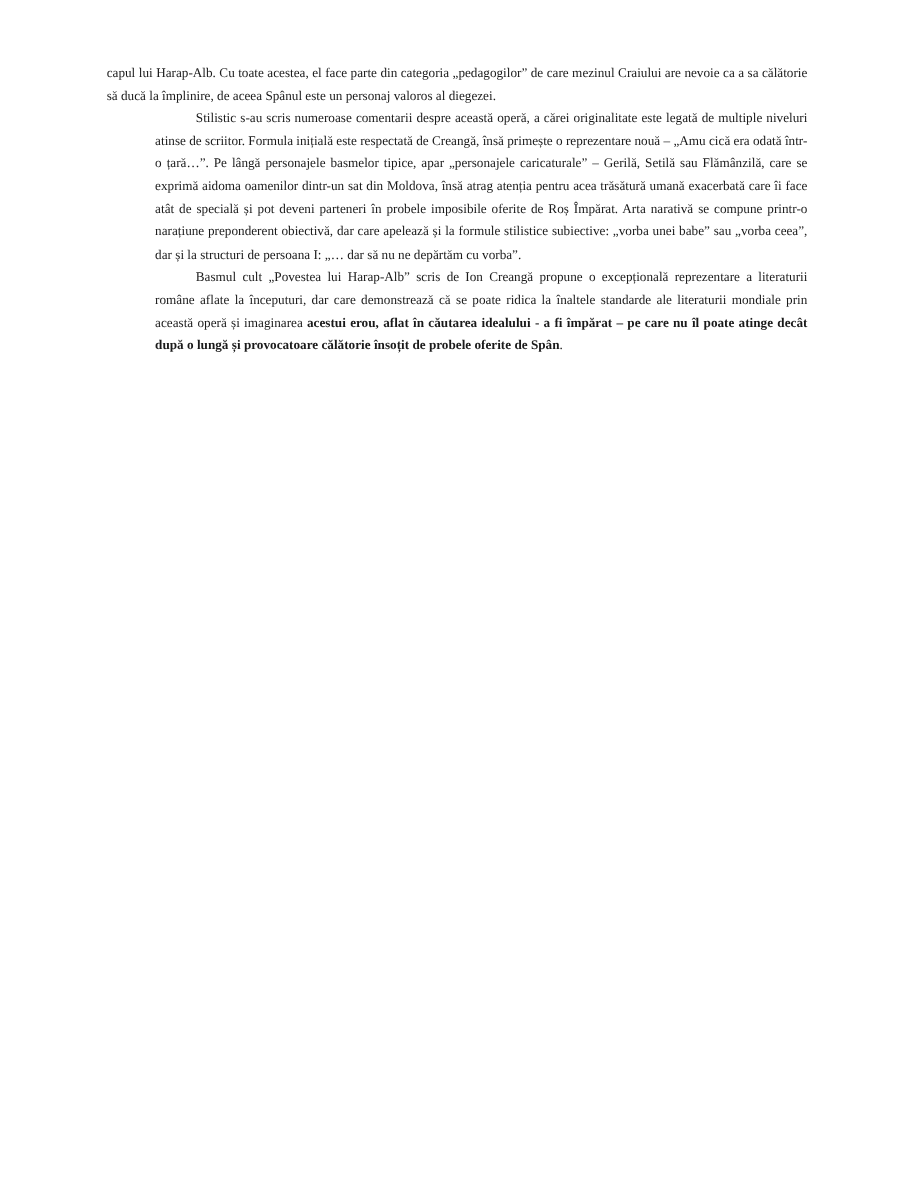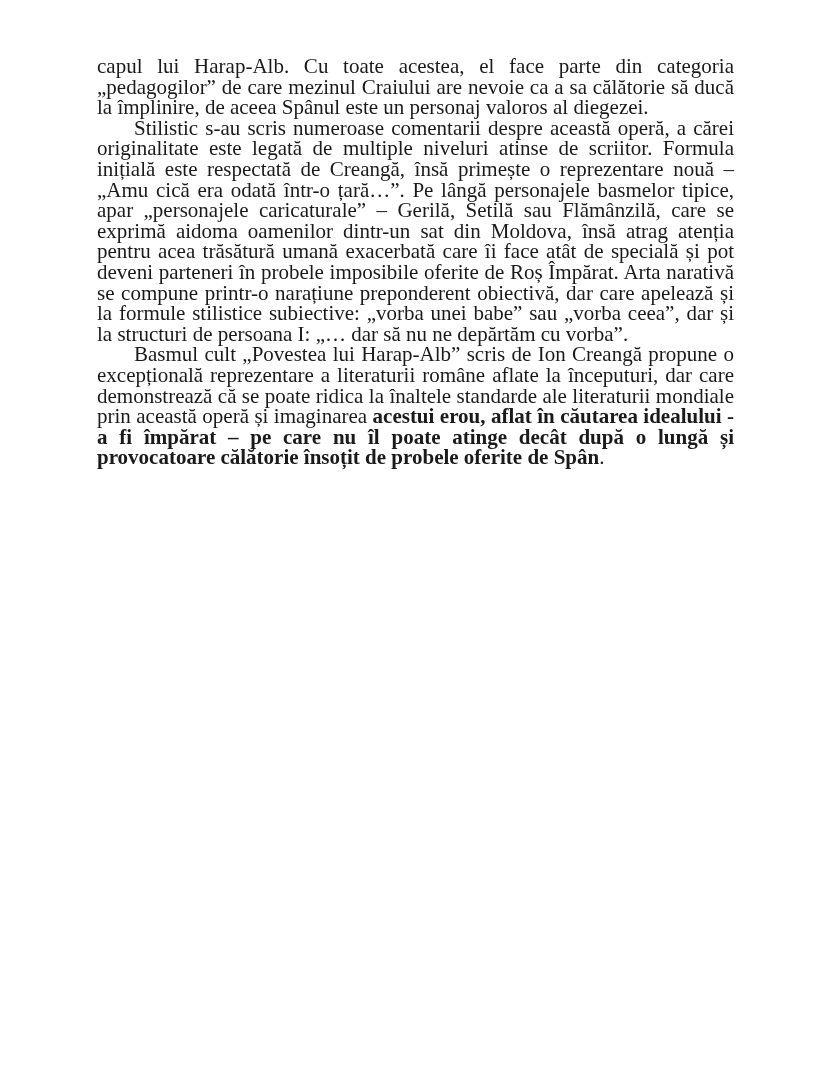--- a/index.html
+++ b/index.html
@@ -12,30 +12,31 @@
     height: 1071px;
     position: relative;
     overflow: hidden;
   }
   .page {
     position: absolute;
     left: 97px;
     top: 56px;
     width: 637px;
     font-family: "Liberation Serif", serif;
-    font-size: 21px;
+    font-size: 12px;
     line-height: 20.6px;
     color: #1a1a1a;
   }
   .para {
     margin: 0;
     text-align: justify;
   }
   .para.indent {
     text-indent: 37px;
+    margin-left: 44px;
   }
   .bold {
     font-weight: bold;
   }
 </style>
 </head>
 <body>
 
 <div class="page">
   <p class="para">capul lui Harap-Alb. Cu toate acestea, el face parte din categoria „pedagogilor” de care mezinul Craiului are nevoie ca a sa călătorie să ducă la împlinire, de aceea Spânul este un personaj valoros al diegezei.</p>

